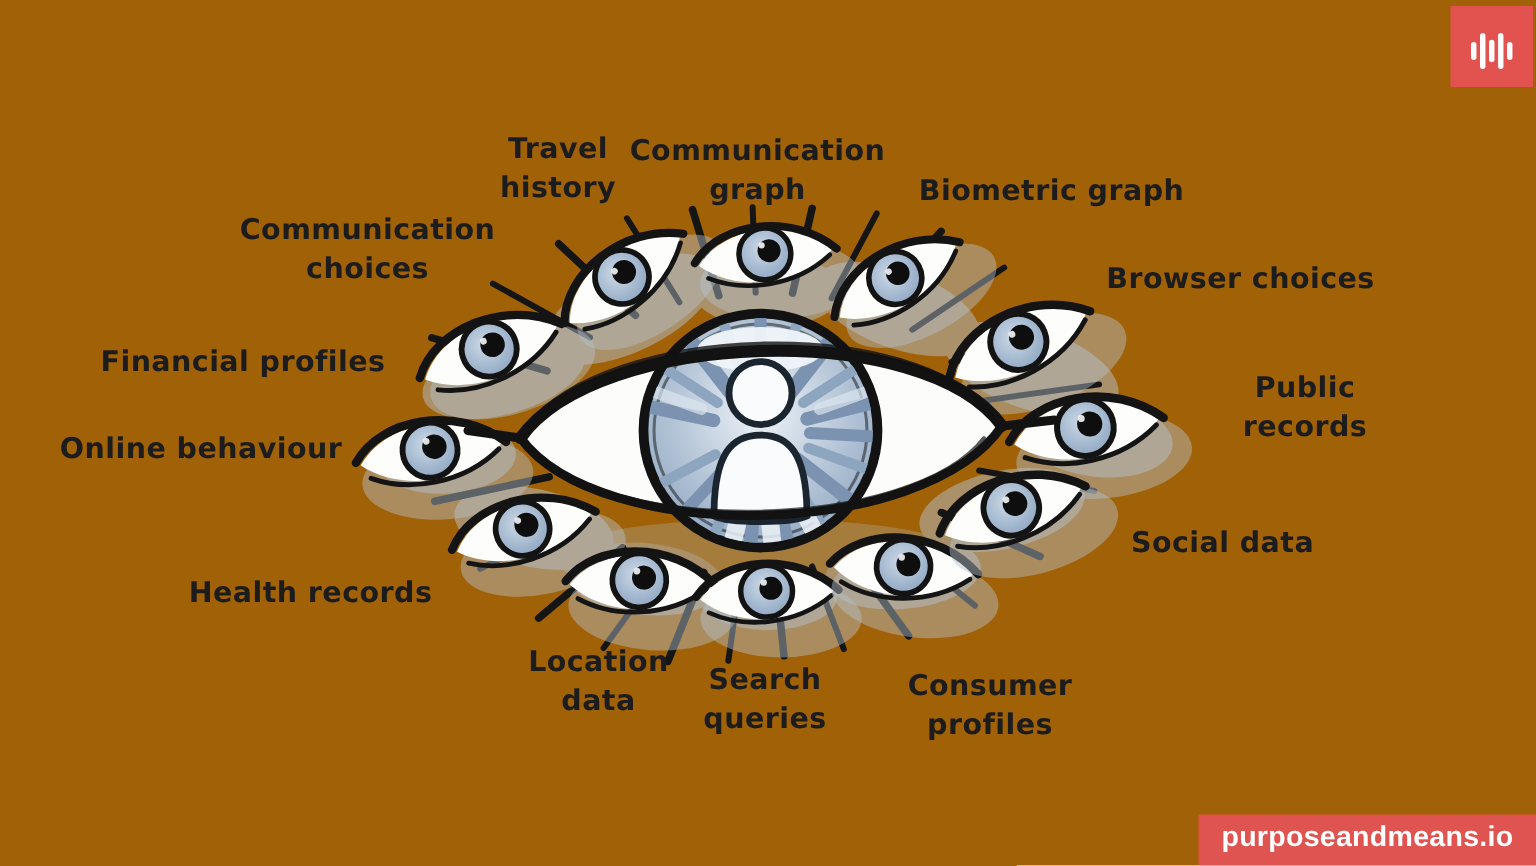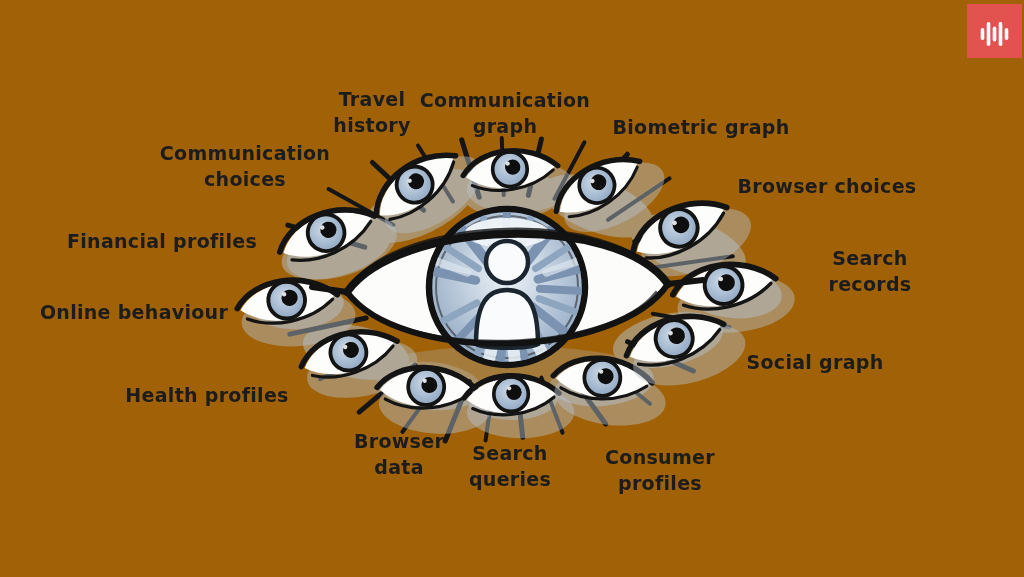--- a/index.html
+++ b/index.html
@@ -159,36 +159,37 @@
   <div>
     <div class="lbl" style="left:372px;top:113px">Travel
 history</div>
     <div class="lbl" style="left:505px;top:114px">Communication
 graph</div>
     <div class="lbl" style="left:701px;top:128px">Biometric graph</div>
     <div class="lbl" style="left:245px;top:167px">Communication
 choices</div>
     <div class="lbl" style="left:827px;top:187px">Browser choices</div>
     <div class="lbl" style="left:162px;top:242px">Financial profiles</div>
-    <div class="lbl" style="left:870px;top:272px">Search records</div>
-    <div class="lbl" style="left:134px;top:313px">Online behaviour</div>
-    <div class="lbl" style="left:815px;top:363px">Social graph</div>
-    <div class="lbl" style="left:207px;top:396px">Health profiles</div>
-    <div class="lbl" style="left:399px;top:455px">Browser
+    <div class="lbl" style="left:870px;top:272px">Public records</div>
+    <div class="lbl" style="left:134px;top:300px">Online behaviour</div>
+    <div class="lbl" style="left:815px;top:363px">Social data</div>
+    <div class="lbl" style="left:207px;top:396px">Health records</div>
+    <div class="lbl" style="left:399px;top:455px">Location
 data</div>
     <div class="lbl" style="left:510px;top:467px">Search
 queries</div>
     <div class="lbl" style="left:660px;top:471px">Consumer
 profiles</div>
   </div>
 
   <div class="logo">
     <svg width="55" height="54" viewBox="0 0 55 54">
       <rect x="13.7" y="24" width="3.6" height="12" rx="1.8" fill="#ffffff"></rect>
       <rect x="19.7" y="18" width="3.6" height="24" rx="1.8" fill="#ffffff"></rect>
       <rect x="25.7" y="22.5" width="3.6" height="15" rx="1.8" fill="#ffffff"></rect>
       <rect x="31.7" y="18" width="3.6" height="24" rx="1.8" fill="#ffffff"></rect>
       <rect x="37.7" y="24" width="3.6" height="12" rx="1.8" fill="#ffffff"></rect>
     </svg>
   </div>
 
+  <div class="site-banner">purposeandmeans.io</div>
 
 </div>
 
 </body></html>

